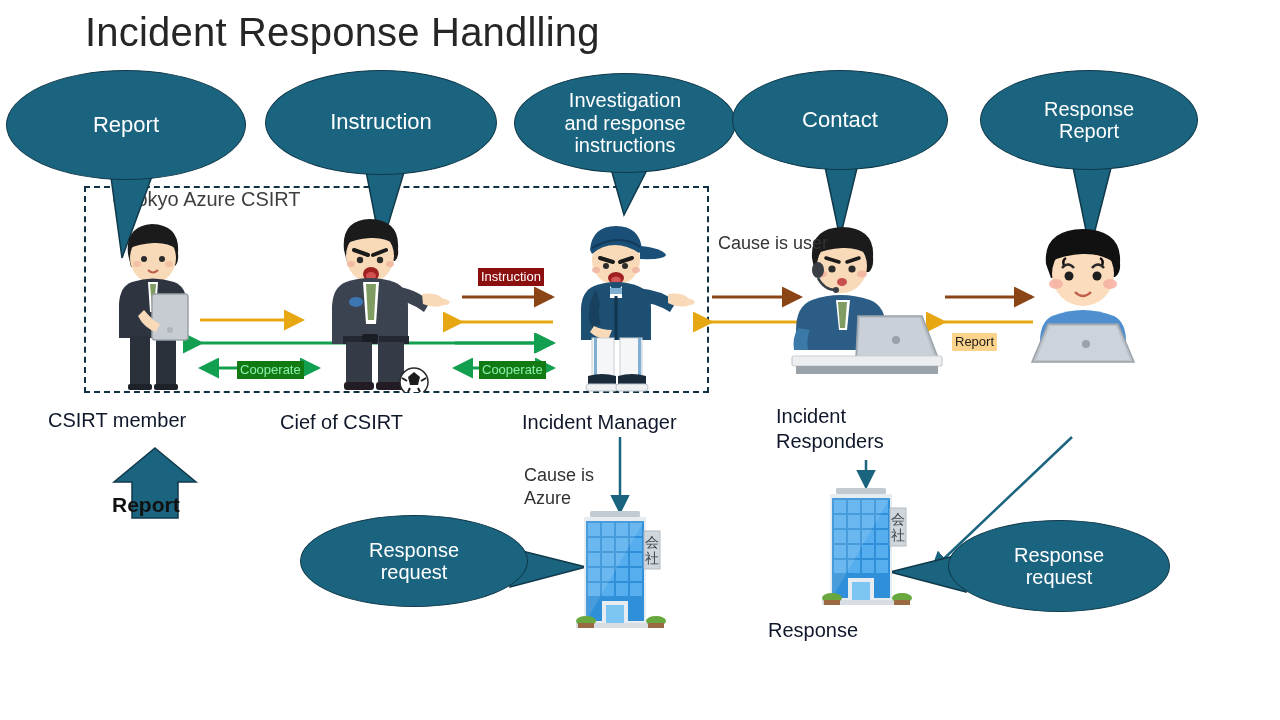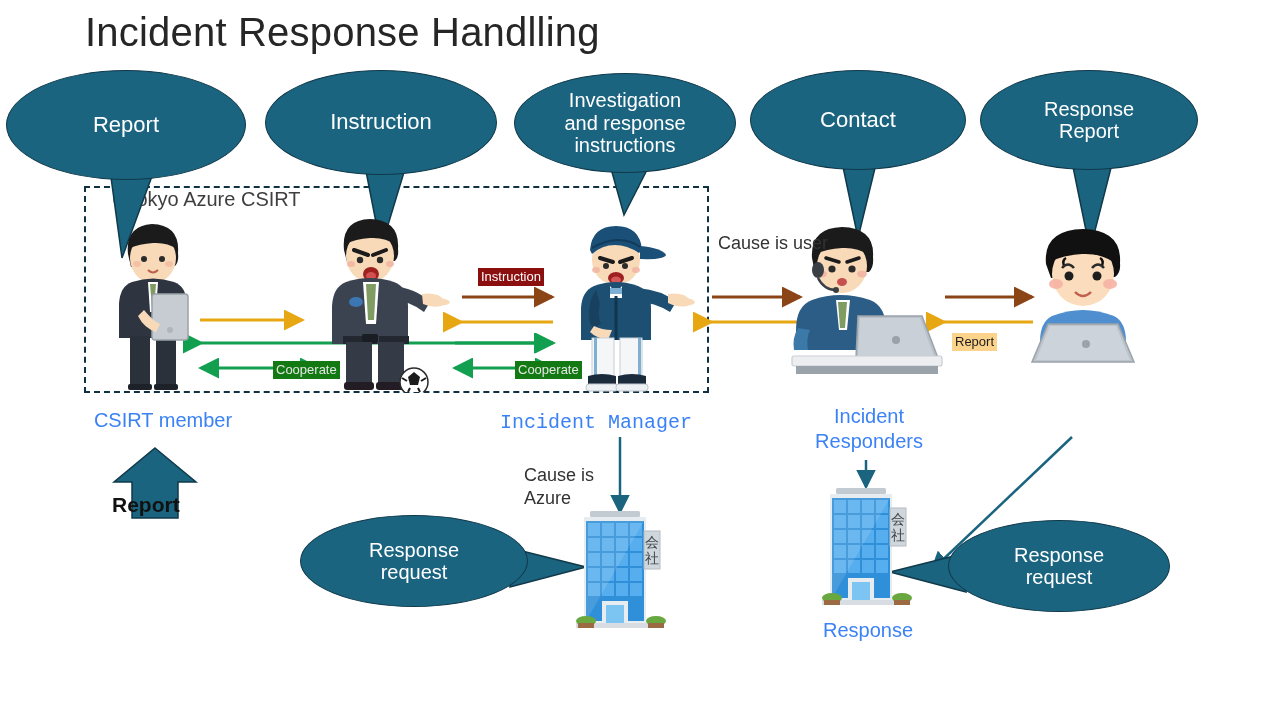--- a/index.html
+++ b/index.html
@@ -34,34 +34,34 @@
   #csirt-group-box{
     left:84px;top:186px;width:625px;height:207px;
     border:2.5px dashed #0f3142;box-sizing:border-box;background:transparent;
   }
   #csirt-group-label{
     left:112px;top:188px;font-size:20px;color:#3f3f3f;white-space:nowrap;
   }
 
   
   .role-label{
-    font-size:20px;color:#3b82f6;text-align:center;line-height:1.25;
+    font-size:20px;color:#0f172a;line-height:1.25;
     white-space:pre-line;
   }
 
   
   .note{font-size:18px;color:#333;line-height:1.25;white-space:pre-line;}
 
   
   .chip{
     font-size:13px;line-height:1.25;padding:1px 3px;white-space:nowrap;
     box-sizing:border-box;
   }
   .chip.instruction{background:#8b0f0f;color:#ffffff;}
-  .chip.cooperate{background:#137a13;color:#e5e5e5;margin-left:36px;}
+  .chip.cooperate{background:#137a13;color:#86efac;}
   .chip.report-tag{background:#fbd38a;color:#1d1d1d;}
 
   
   #report-bold{font-size:21px;font-weight:bold;color:#111;white-space:nowrap;}
 
   
   svg.layer{position:absolute;left:0;top:0;width:1280px;height:720px;overflow:visible;pointer-events:none;}
 
   
   .figure{position:absolute;}
@@ -180,21 +180,21 @@
     <svg class="tailsvg" width="222" height="170">
       <path d="M96,92 L110,142 L134,95 Z" fill="#1b6480" stroke="#10394a" stroke-width="1.5"></path>
     </svg>
     <div class="bubble" style="width:222px;height:100px;font-size:20px;">
       <span style="white-space:pre-line;">Investigation
 and response
 instructions</span>
     </div>
   </div>
 
-  <div class="abs callout" style="left:750px;top:70px;width:216px;height:100px;">
+  <div class="abs callout" style="left:732px;top:70px;width:216px;height:100px;">
     <svg class="tailsvg" width="216" height="180">
       <path d="M92,92 L108,168 L126,94 Z" fill="#1b6480" stroke="#10394a" stroke-width="1.5"></path>
     </svg>
     <div class="bubble" style="width:216px;height:100px;font-size:22px;">
       <span>Contact</span>
     </div>
   </div>
 
   <div class="abs callout" style="left:980px;top:70px;width:218px;height:100px;">
     <svg class="tailsvg" width="218" height="180">
@@ -446,18 +446,19 @@
   <div class="abs chip cooperate" style="left:237px;top:361px;">Cooperate</div>
   <div class="abs chip cooperate" style="left:479px;top:361px;">Cooperate</div>
   <div class="abs chip report-tag" style="left:952px;top:333px;">Report</div>
 
   <div class="abs note" style="left:718px;top:232px;">Cause is user</div>
   <div class="abs note" style="left:524px;top:464px;">Cause is
 Azure</div>
   <div class="abs" id="report-bold" style="left:112px;top:493px;">Report</div>
 
   <div class="abs role-label" style="left:48px;top:408px;width:230px;">CSIRT member</div>
-  <div class="abs role-label" style="left:490px;top:410px;width:212px;font-family:Liberation Mono, monospace;">Incident Manager</div>
+  <div class="abs role-label" style="left:280px;top:410px;width:190px;">Cief of CSIRT</div>
+  <div class="abs role-label" style="left:522px;top:410px;width:212px;">Incident Manager</div>
   <div class="abs role-label" style="left:776px;top:404px;width:186px;">Incident
 Responders</div>
   <div class="abs role-label" style="left:768px;top:618px;width:200px;">Response</div>
 
 </div>
 
 </body></html>

